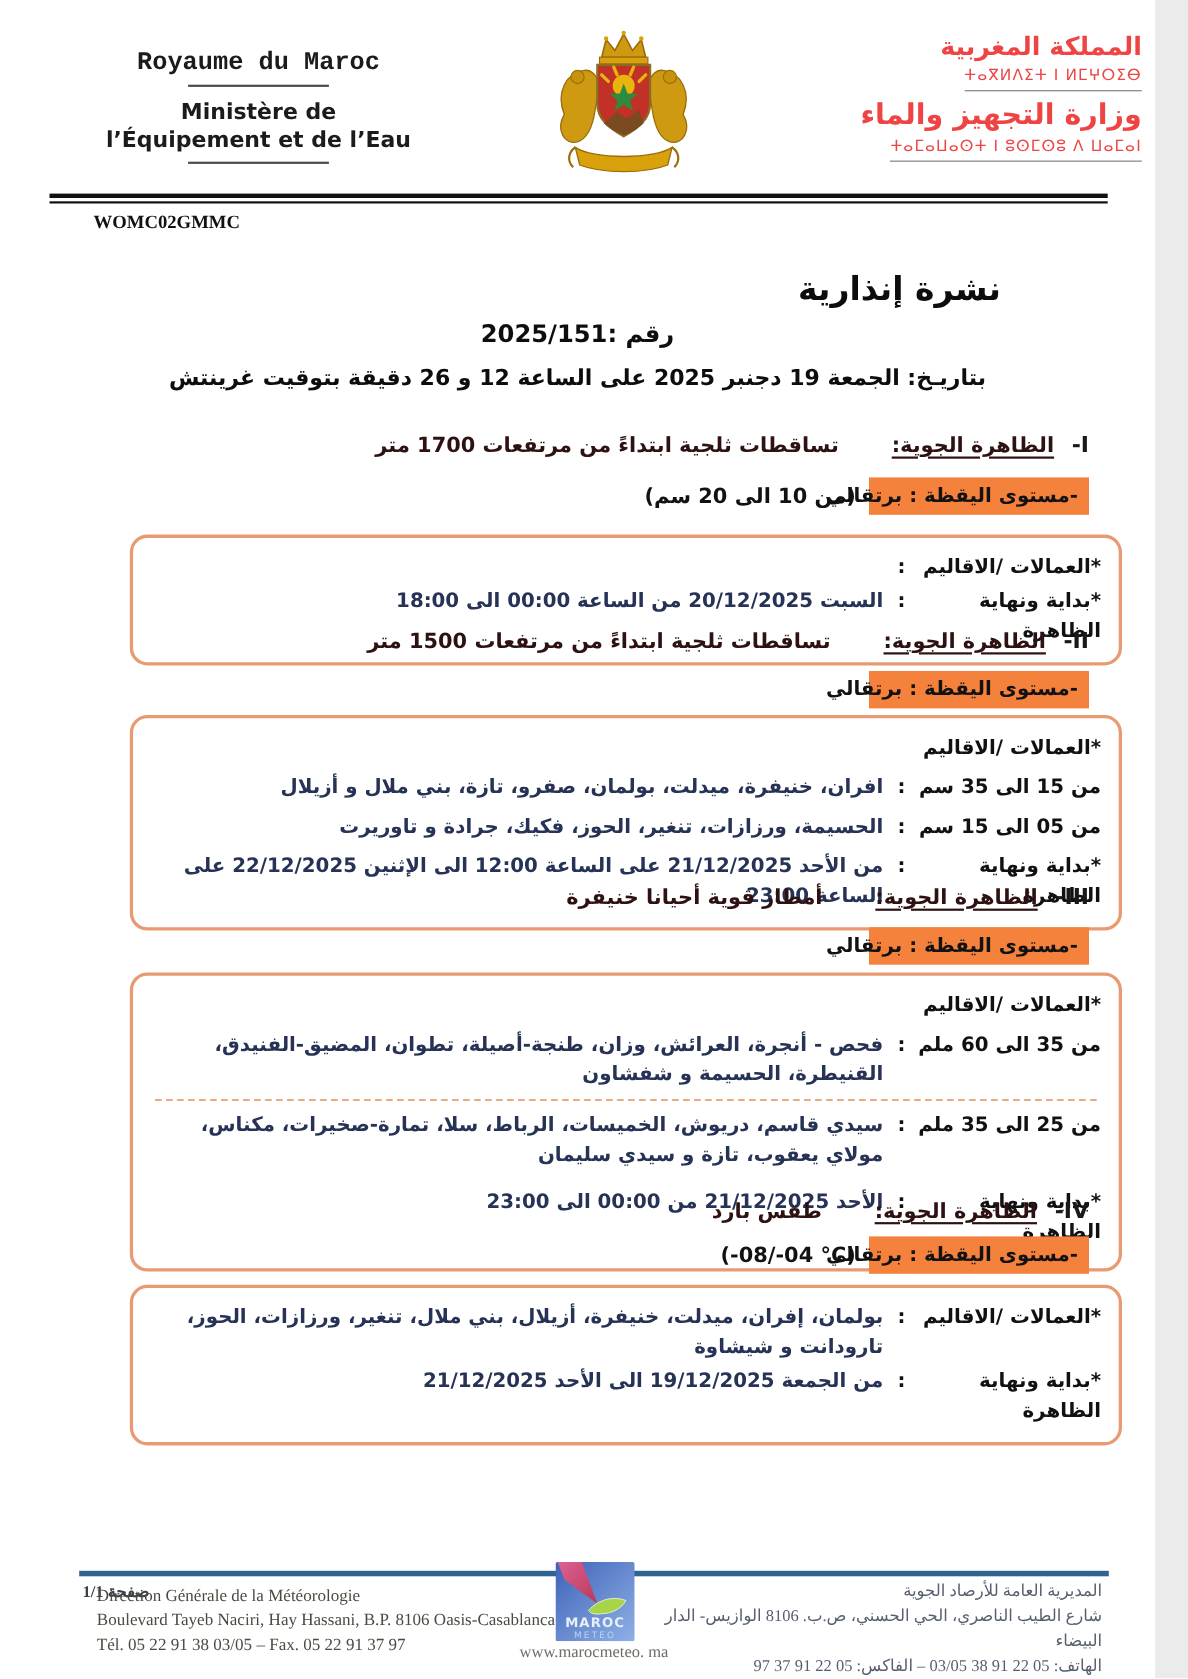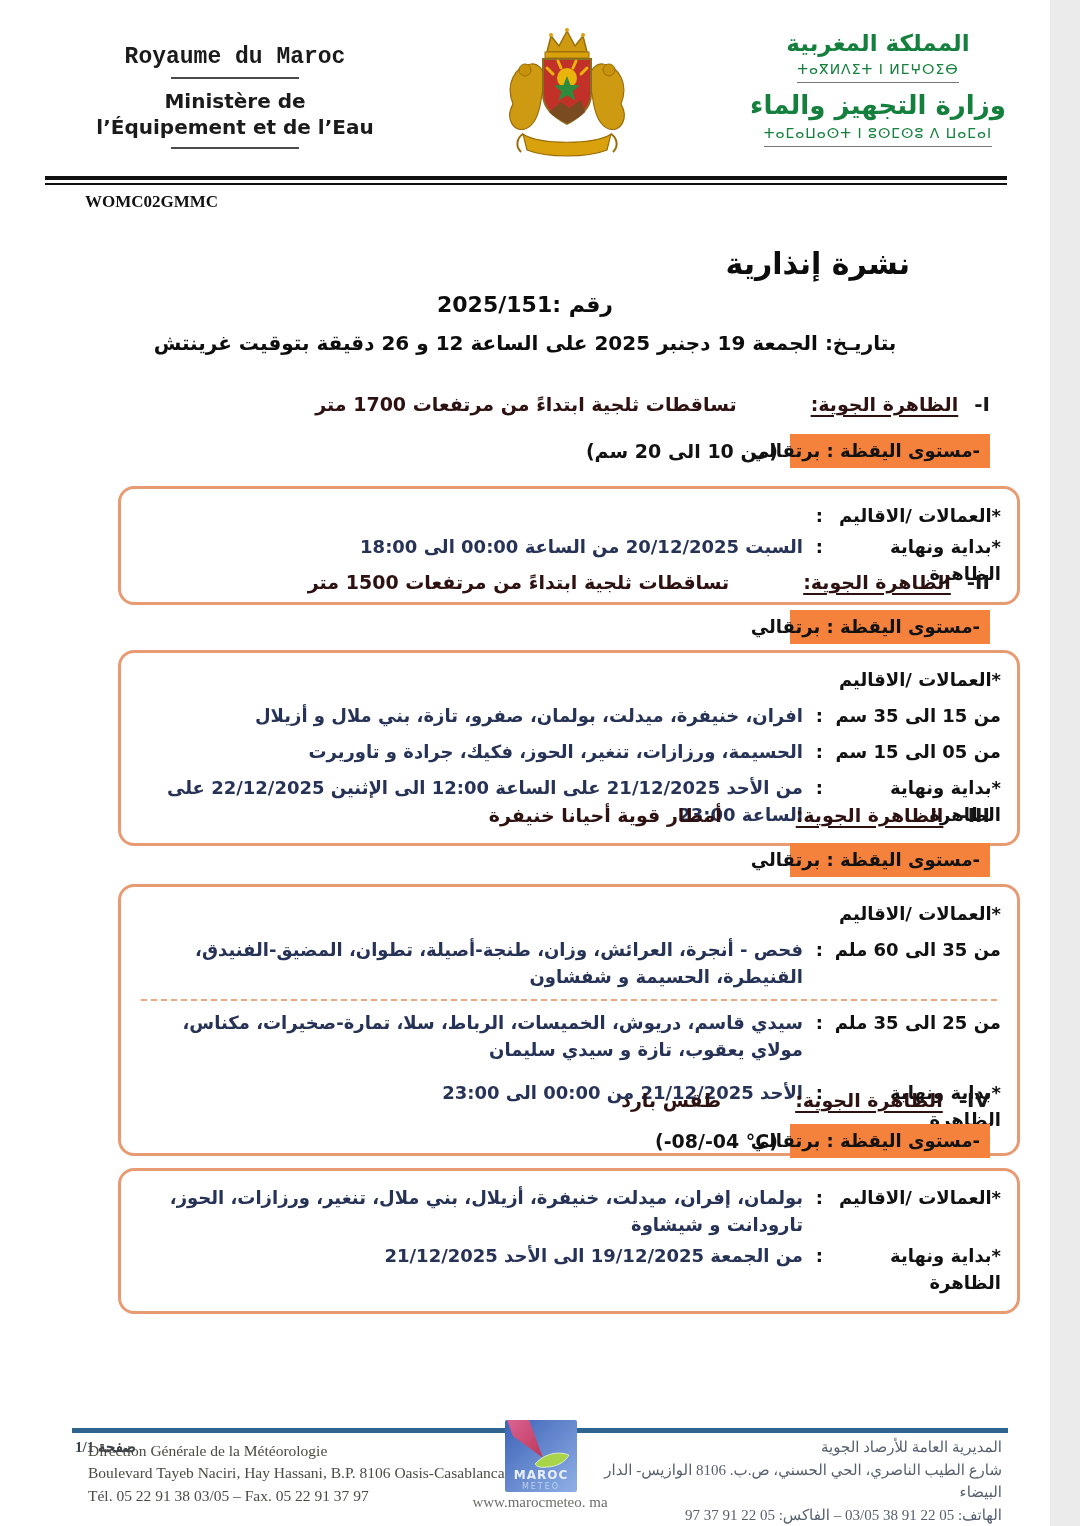--- a/index.html
+++ b/index.html
@@ -11,37 +11,37 @@
     font-family:"DejaVu Sans", sans-serif;
     overflow:hidden;
   }
   .edge-strip{position:absolute;right:0;top:0;width:30px;height:100%;background:#ebebeb;}
   
   .hdr-left{position:absolute;left:70px;top:44px;width:330px;text-align:center;color:#1b1b1b;}
   .hdr-country{font-size:23px;font-weight:bold;font-family:Liberation Mono, monospace;}
   .hdr-div{width:128px;height:2px;background:#4a4a4a;margin:7px auto 9px auto;}
   .hdr-ministry{font-size:20px;font-weight:bold;line-height:1.3;}
   .hdr-center{position:absolute;left:487px;top:26px;width:160px;height:150px;}
-  .hdr-right{position:absolute;right:42px;top:30px;width:320px;text-align:center;direction:rtl;color:#15803d;}
+  .hdr-right{position:absolute;right:42px;top:30px;width:320px;text-align:right;direction:rtl;color:#ef4444;}
   .ar-country{font-size:23px;font-weight:bold;}
   .tif{display:inline-block;font-size:14px;letter-spacing:1px;border-bottom:1.5px solid #777;padding-bottom:5px;margin-top:5px;direction:ltr;}
   .ar-ministry{font-size:26px;font-weight:bold;margin-top:7px;}
   .rule-wrap{position:absolute;left:45px;top:176px;width:962px;}
   .rule-a{height:4px;background:#111;}
   .rule-b{height:2px;background:#111;margin-top:3px;}
   .doc-code{position:absolute;left:85px;top:192px;font-family:"Liberation Serif", serif;font-weight:bold;font-size:17px;color:#111;}
   
   .title{position:absolute;left:0;top:246px;width:910px;text-align:right;font-size:30px;font-weight:bold;color:#0d0d0d;direction:rtl;}
   .num{position:absolute;left:0;top:292px;width:1050px;text-align:center;font-size:22px;font-weight:bold;color:#0d0d0d;direction:rtl;}
   .date-line{position:absolute;left:0;top:331px;width:1050px;text-align:center;font-size:20px;font-weight:bold;color:#0d0d0d;direction:rtl;}
   
   .sec-head{position:absolute;right:90px;direction:rtl;display:flex;align-items:baseline;font-weight:bold;font-size:19px;color:#2e1212;white-space:nowrap;}
   .sec-marker{direction:ltr;color:#191919;font-size:20px;margin-left:16px;}
   .sec-label{text-decoration:underline;text-decoration-thickness:2px;text-underline-offset:4px;}
-  .sec-phen{margin-right:74px;}
+  .sec-phen{margin-right:48px;}
   .alert-row{position:absolute;right:90px;direction:rtl;display:flex;align-items:center;}
   .alert-badge{width:200px;height:34px;line-height:34px;background:#F5823C;color:#121212;font-weight:bold;font-size:18px;padding:0 10px;text-align:right;white-space:nowrap;}
   .alert-note{margin-right:12px;font-weight:bold;font-size:19px;color:#121212;white-space:nowrap;}
   .abox{position:absolute;left:118px;right:60px;border:3px solid #E89B72;border-radius:16px;background:#fff;padding:9px 16px 11px 16px;direction:rtl;}
   .brow{display:flex;align-items:flex-start;font-weight:bold;font-size:18px;line-height:1.5;margin:4px 0;color:#111;}
   .brow-sp{margin:9px 0;}
   .blabel{flex:0 0 178px;color:#111;}
   .bcolon{flex:0 0 16px;color:#111;}
   .bvalue{flex:1;color:#263256;margin-right:4px;}
   .dashed-sep{border-top:2px dashed #ECA87E;margin:8px 4px;}

